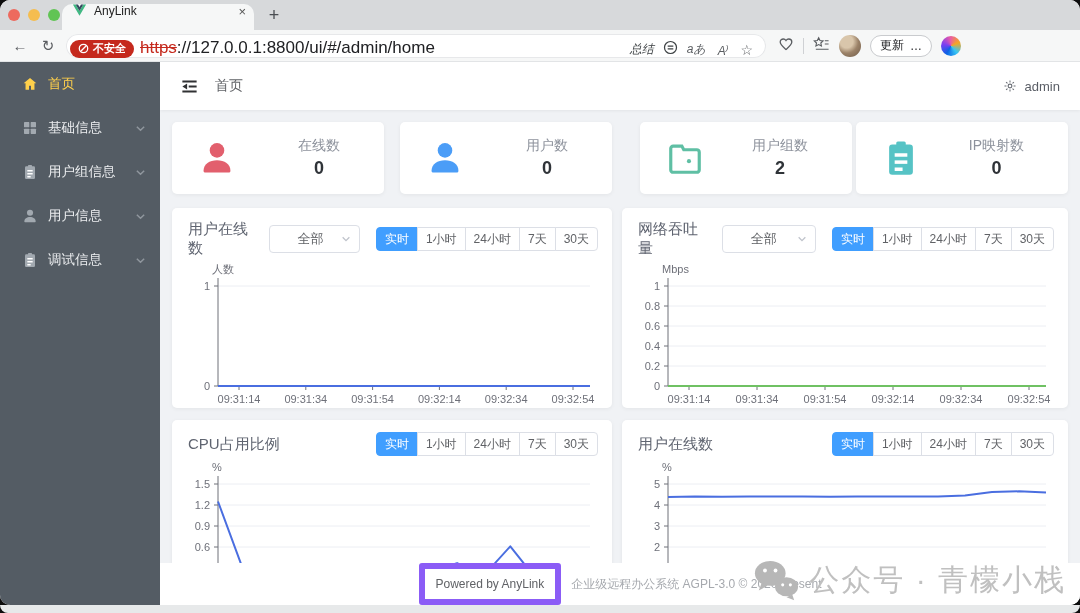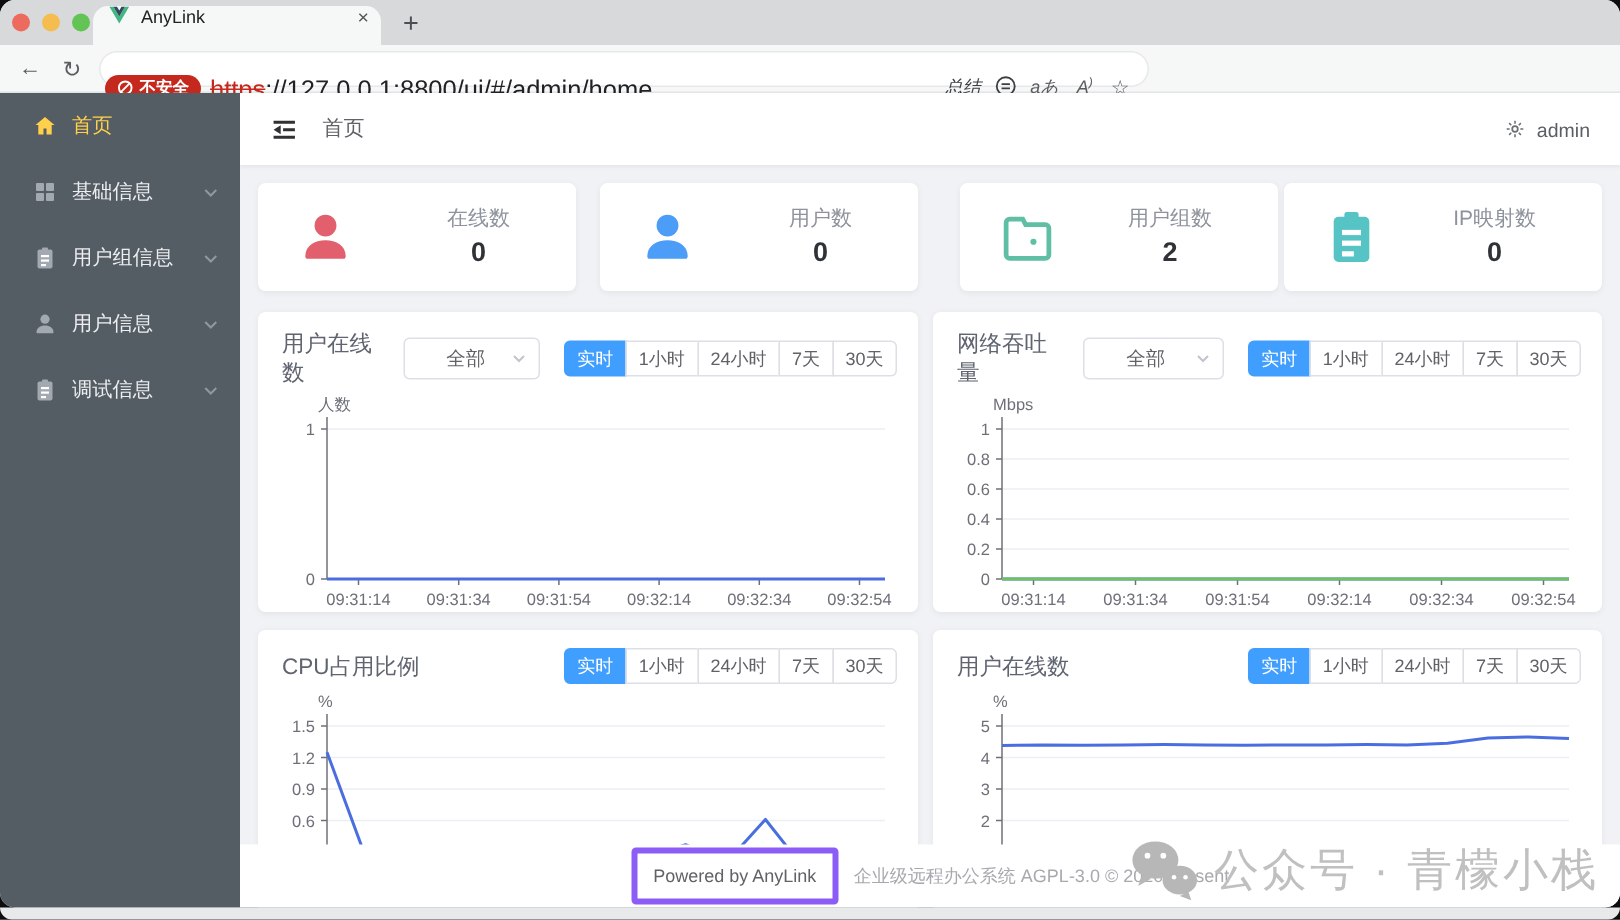--- a/index.html
+++ b/index.html
@@ -18,21 +18,21 @@
     background:#f6f7f7; border-radius:10px 10px 0 0; display:flex; align-items:flex-start;
     padding:0 8px 0 10px; gap:7px; }
   .tab-title { font-size:12px; color:#222; flex:1; }
   .tab-close { font-size:13px; color:#555; cursor:default; }
   .newtab { position:absolute; left:262px; top:3px; font-size:18px; color:#4a4d52; width:24px; height:24px;
     text-align:center; line-height:24px; }
   .toolbar { position:absolute; left:0; top:30px; width:100%; height:32px; background:#f6f7f7;
     border-bottom:1px solid #e2e4e6; display:flex; align-items:center; padding:0 10px; gap:8px; }
   .nav-ic { font-size:15px; color:#5a5d61; width:20px; text-align:center; }
   .urlbar { flex:0 0 auto; width:700px; height:24px; background:#fff; border-radius:13px;
-    display:flex; align-items:flex-start; padding:16px 10px 0 4px; gap:6px; box-shadow:inset 0 0 0 1px #e7e8ea; }
+    display:flex; align-items:flex-end; padding:16px 10px 0 4px; gap:6px; box-shadow:inset 0 0 0 1px #e7e8ea; }
   .badge { background:#c5291d; color:#fff; border-radius:10px; height:18px; display:flex;
     align-items:center; gap:4px; padding:0 8px; font-size:11px; font-weight:bold; }
   .url-text { font-size:17px; color:#202124; white-space:nowrap; }
   .url-scheme { color:#c5291d; text-decoration:line-through; }
   .url-spacer { flex:1; }
   .pill-ic { font-size:12px; color:#3c4043; padding:0 3px; white-space:nowrap;font-style:italic; }
   .tb-right { display:flex; align-items:center; gap:9px; margin-left:4px; }
   .divider { width:1px; height:16px; background:#cfd1d4; }
   .avatar { width:22px; height:22px; border-radius:50%;
     background:radial-gradient(circle at 35% 30%, #d9c6ab 0 30%, #9b8268 55%, #6e5a47 100%); }
@@ -79,21 +79,21 @@
   .tgroup { margin-left:auto; display:flex; }
   .tbtn { height:24px; line-height:22px; padding:0 8px; font-size:12px; color:#606266; background:#fff;
     border:1px solid #dcdfe6; margin-left:-1px; white-space:nowrap; }
   .tbtn:first-child { border-radius:4px 0 0 4px; margin-left:0; }
   .tbtn:last-child { border-radius:0 4px 4px 0; }
   .tbtn.active { background:#409eff; border-color:#409eff; color:#fff; }
   .panel svg.chart { display:block; margin:2px auto 0; }
 
   .footer { position:absolute; left:0; top:501px; width:100%; height:42px; background:#fff; z-index:10;
     display:flex; align-items:center; justify-content:center; gap:10px; }
-  .powered { border:4px solid #8b5cf6; border-radius:3px; padding:8px 11px; font-size:12px; color:#606266;
+  .powered { border:6px solid #8b5cf6; border-radius:3px; padding:8px 11px; font-size:12px; color:#606266;
     background:#fff; }
   .license { font-size:12px; color:#a6a9ae; }
   .watermark { position:absolute; right:14px; bottom:4px; z-index:20; display:flex; align-items:center;
     gap:10px; color:#bdbdbd; }
   .wm-ic { width:46px; height:42px; }
   .wm-text { font-size:30px; letter-spacing:2px; color:#c0c0c0; }
 </style>
 </head>
 <body>
 
@@ -134,20 +134,40 @@
       <span class="pill-ic">总结</span>
       <span class="pill-ic" style="padding:0">
         <svg width="15" height="15" viewBox="0 0 16 16">
             <circle cx="8" cy="8" r="6.4" fill="none" stroke="#3c4043" stroke-width="1.3"></circle>
             <path d="M5 6.5h6M5 9.5h6" stroke="#3c4043" stroke-width="1.2" fill="none"></path>
           </svg>
       </span>
       <span class="pill-ic" style="color:#5a5d61">aあ</span>
       <span class="pill-ic" style="color:#5a5d61">A<sup style="font-size:8px">)</sup></span>
       <span class="pill-ic" style="font-size:14px;color:#5a5d61">☆</span>
+    </div>
+    <div class="tb-right">
+      <span>
+        <svg width="16" height="16" viewBox="0 0 16 16">
+            <path d="M8 13.5C5 11 2.2 8.8 2.2 6.1 2.2 4.2 3.7 3 5.3 3 6.4 3 7.4 3.6 8 4.5 8.6 3.6 9.6 3 10.7 3c1.6 0 3.1 1.2 3.1 3.1 0 2.7-2.8 4.9-5.8 7.4z" fill="none" stroke="#5a5d61" stroke-width="1.3"></path>
+          </svg>
+      </span>
+      <span class="divider"></span>
+      <span>
+        <svg width="17" height="16" viewBox="0 0 18 16">
+            <path d="M6 1.5l1.4 2.9 3.2.4-2.3 2.2.6 3.1L6 8.6 3.1 10.1l.6-3.1L1.4 4.8l3.2-.4z" fill="none" stroke="#5a5d61" stroke-width="1.2"></path>
+            <path d="M12.5 4.5h4M12.5 8h4M3 13.5h13.5" stroke="#5a5d61" stroke-width="1.2"></path>
+          </svg>
+      </span>
+      <span class="avatar"></span>
+      <span class="update-btn">
+        <span>更新</span>
+        <span>…</span>
+      </span>
+      <span class="copilot"></span>
     </div>
   </div>
 
   <div class="sidebar" id="sidebar">
       <div class="sb-item active">
         <span class="ic">
           <svg viewBox="0 0 24 24" fill="currentColor">
             <path d="M12 3L2.5 11h2.8v9.5h5.2v-6h3v6h5.2V11h2.8z"></path>
           </svg>
         </span>

